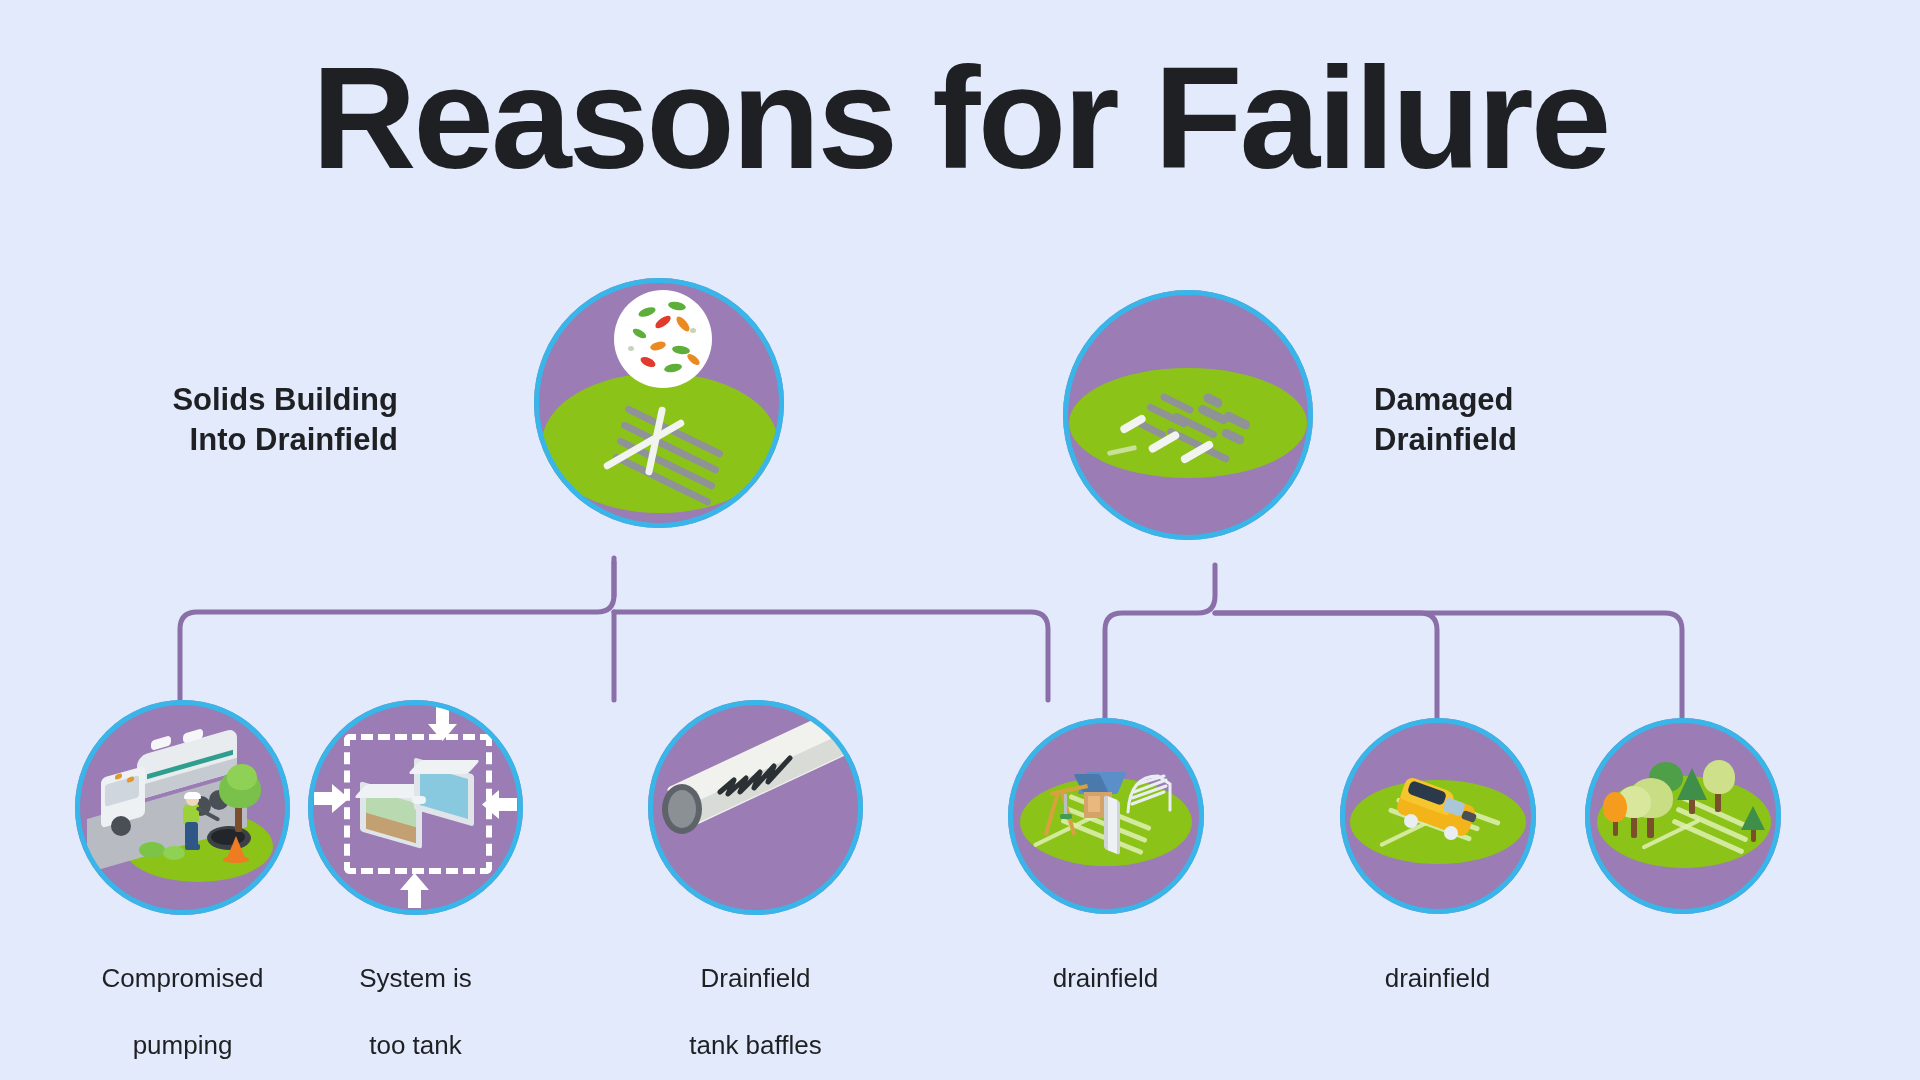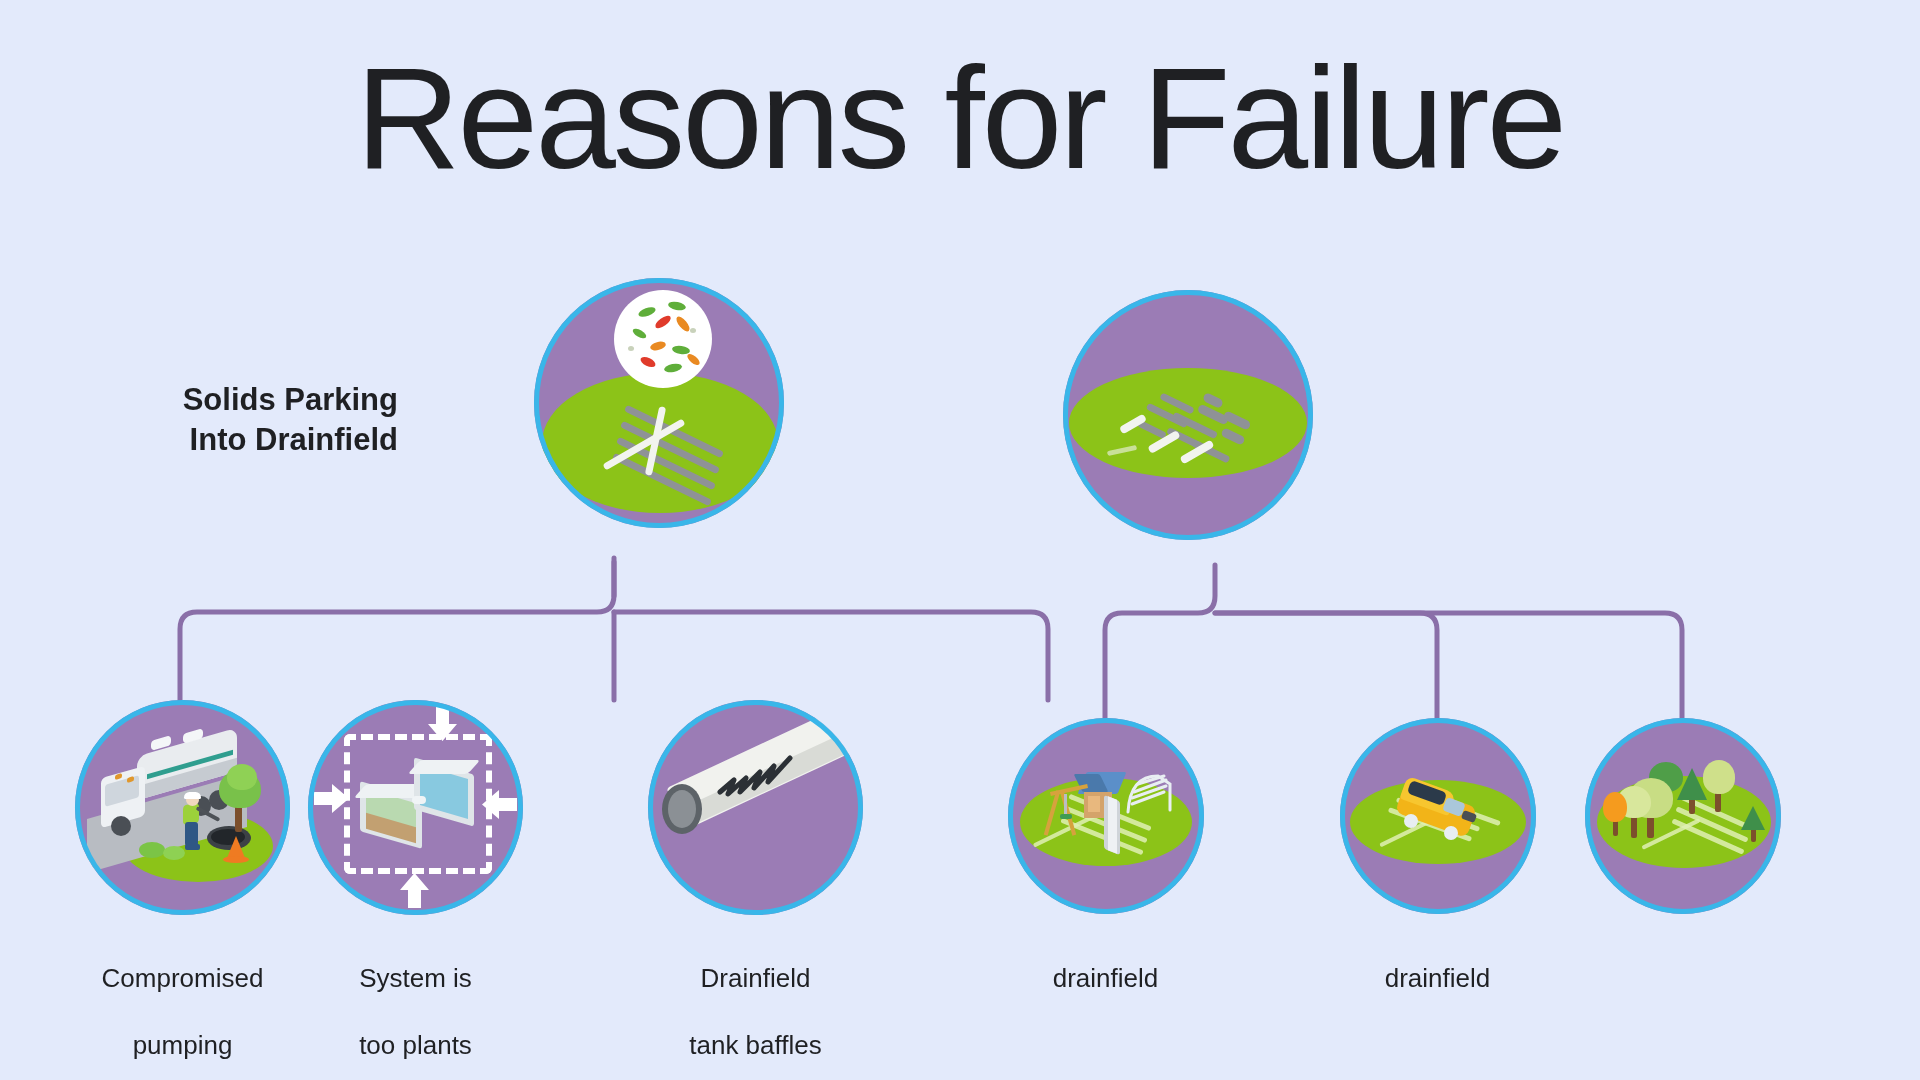--- a/index.html
+++ b/index.html
@@ -10,21 +10,21 @@
     overflow:hidden;
     position:relative;
   }
   #stage{position:absolute;inset:0;}
 
   
   .title{
     position:absolute;left:0;right:0;top:46px;
     text-align:center;
     font-size:145px;
-    font-weight:normal;
+    font-weight:bold;
     letter-spacing:-3px;
     color:#1f2023;
     line-height:1.0;
     white-space:nowrap;
   }
 
   
   .connectors{position:absolute;left:0;top:0;width:1920px;height:1080px;}
 
   
@@ -103,21 +103,21 @@
 
       <path d="M 614 558 L 614 596"></path>
 
       <path d="M 1215 565 L 1215 596 Q 1215 613 1198 613 L 1122 613 Q 1105 613 1105 630 L 1105 718"></path>
       <path d="M 1215 613 L 1420 613 Q 1437 613 1437 630 L 1437 718"></path>
       <path d="M 1215 613 L 1665 613 Q 1682 613 1682 630 L 1682 718"></path>
     </g>
   </svg>
 
   <div class="branch-label left" style="top:380px;right:1522px;">
-    <div>Solids Parking</div>
+    <div>Solids Building</div>
     <div>Into Drainfield</div>
   </div>
 
   <div class="node" style="left:534px;top:278px;width:250px;height:250px;">
     <div class="bubble" style="left:0;top:0;width:250px;height:250px;">
 
       <div class="ellipse-ground" style="left:8px;top:95px;width:236px;height:140px;"></div>
 
       <div class="pipe" style="left:86px;top:150px;width:108px;height:7px;transform:rotate(26deg);"></div>
       <div class="pipe" style="left:82px;top:166px;width:108px;height:7px;transform:rotate(26deg);"></div>
@@ -137,20 +137,24 @@
         <div class="germ" style="left:26px;top:68px;width:16px;height:8px;background:#e03b2b;transform:rotate(25deg);"></div>
         <div class="germ" style="left:50px;top:74px;width:18px;height:8px;background:#5fae3a;transform:rotate(-12deg);"></div>
         <div class="germ" style="left:72px;top:66px;width:15px;height:7px;background:#e98a22;transform:rotate(40deg);"></div>
         <div class="germ" style="left:14px;top:56px;width:6px;height:5px;background:#c9d2bb;"></div>
         <div class="germ" style="left:76px;top:38px;width:6px;height:5px;background:#c9d2bb;"></div>
       </div>
     </div>
     <div class="bubble-ring" style="left:0;top:0;width:250px;height:250px;"></div>
   </div>
 
+  <div class="branch-label right" style="top:380px;left:1374px;">
+    <div>Damaged</div>
+    <div>Drainfield</div>
+  </div>
 
   <div class="node" style="left:1063px;top:290px;width:250px;height:250px;">
     <div class="bubble" style="left:0;top:0;width:250px;height:250px;">
       <div class="ellipse-ground" style="left:6px;top:78px;width:238px;height:110px;"></div>
 
       <div class="pipe" style="left:96px;top:110px;width:36px;height:7px;transform:rotate(26deg);"></div>
       <div class="pipe" style="left:140px;top:106px;width:20px;height:9px;border-radius:5px;transform:rotate(26deg);"></div>
       <div class="pipe" style="left:82px;top:122px;width:44px;height:7px;transform:rotate(26deg);"></div>
       <div class="pipe" style="left:134px;top:120px;width:32px;height:9px;border-radius:5px;transform:rotate(26deg);"></div>
       <div class="pipe" style="left:108px;top:132px;width:48px;height:7px;transform:rotate(26deg);"></div>
@@ -235,21 +239,21 @@
           <path d="M100 208 h13 v-18 h8 l-14.5 -17 -14.5 17 h8 z"></path>
           <path d="M6 98 v13 h18 v8 l17 -14.5 -17 -14.5 v8 z" transform="translate(0,-6)"></path>
           <path d="M209 104 v13 h-18 v8 l-17 -14.5 17 -14.5 v8 z" transform="translate(0,-6)"></path>
         </g>
       </svg>
     </div>
     <div class="bubble-ring" style="left:0;top:0;width:215px;height:215px;"></div>
   </div>
   <div class="caption" style="left:258px;top:928px;width:315px;">
     <div>System is</div>
-    <div>too plants</div>
+    <div>too tank</div>
   </div>
 
   <div class="node" style="left:648px;top:700px;width:215px;height:215px;">
     <div class="bubble" style="left:0;top:0;width:215px;height:215px;">
 
       <div style="position:absolute;left:28px;top:86px;width:190px;height:46px;background:#f1f2ee;transform:rotate(-25deg);transform-origin:left center;border-radius:4px;"></div>
       <div style="position:absolute;left:28px;top:112px;width:190px;height:20px;background:#d9dbd6;transform:rotate(-25deg);transform-origin:left center;border-radius:0 0 4px 4px;"></div>
 
       <div style="position:absolute;left:14px;top:84px;width:40px;height:50px;background:#5d6368;border-radius:50%;"></div>
       <div style="position:absolute;left:20px;top:90px;width:28px;height:38px;background:#8b9095;border-radius:50%;"></div>

